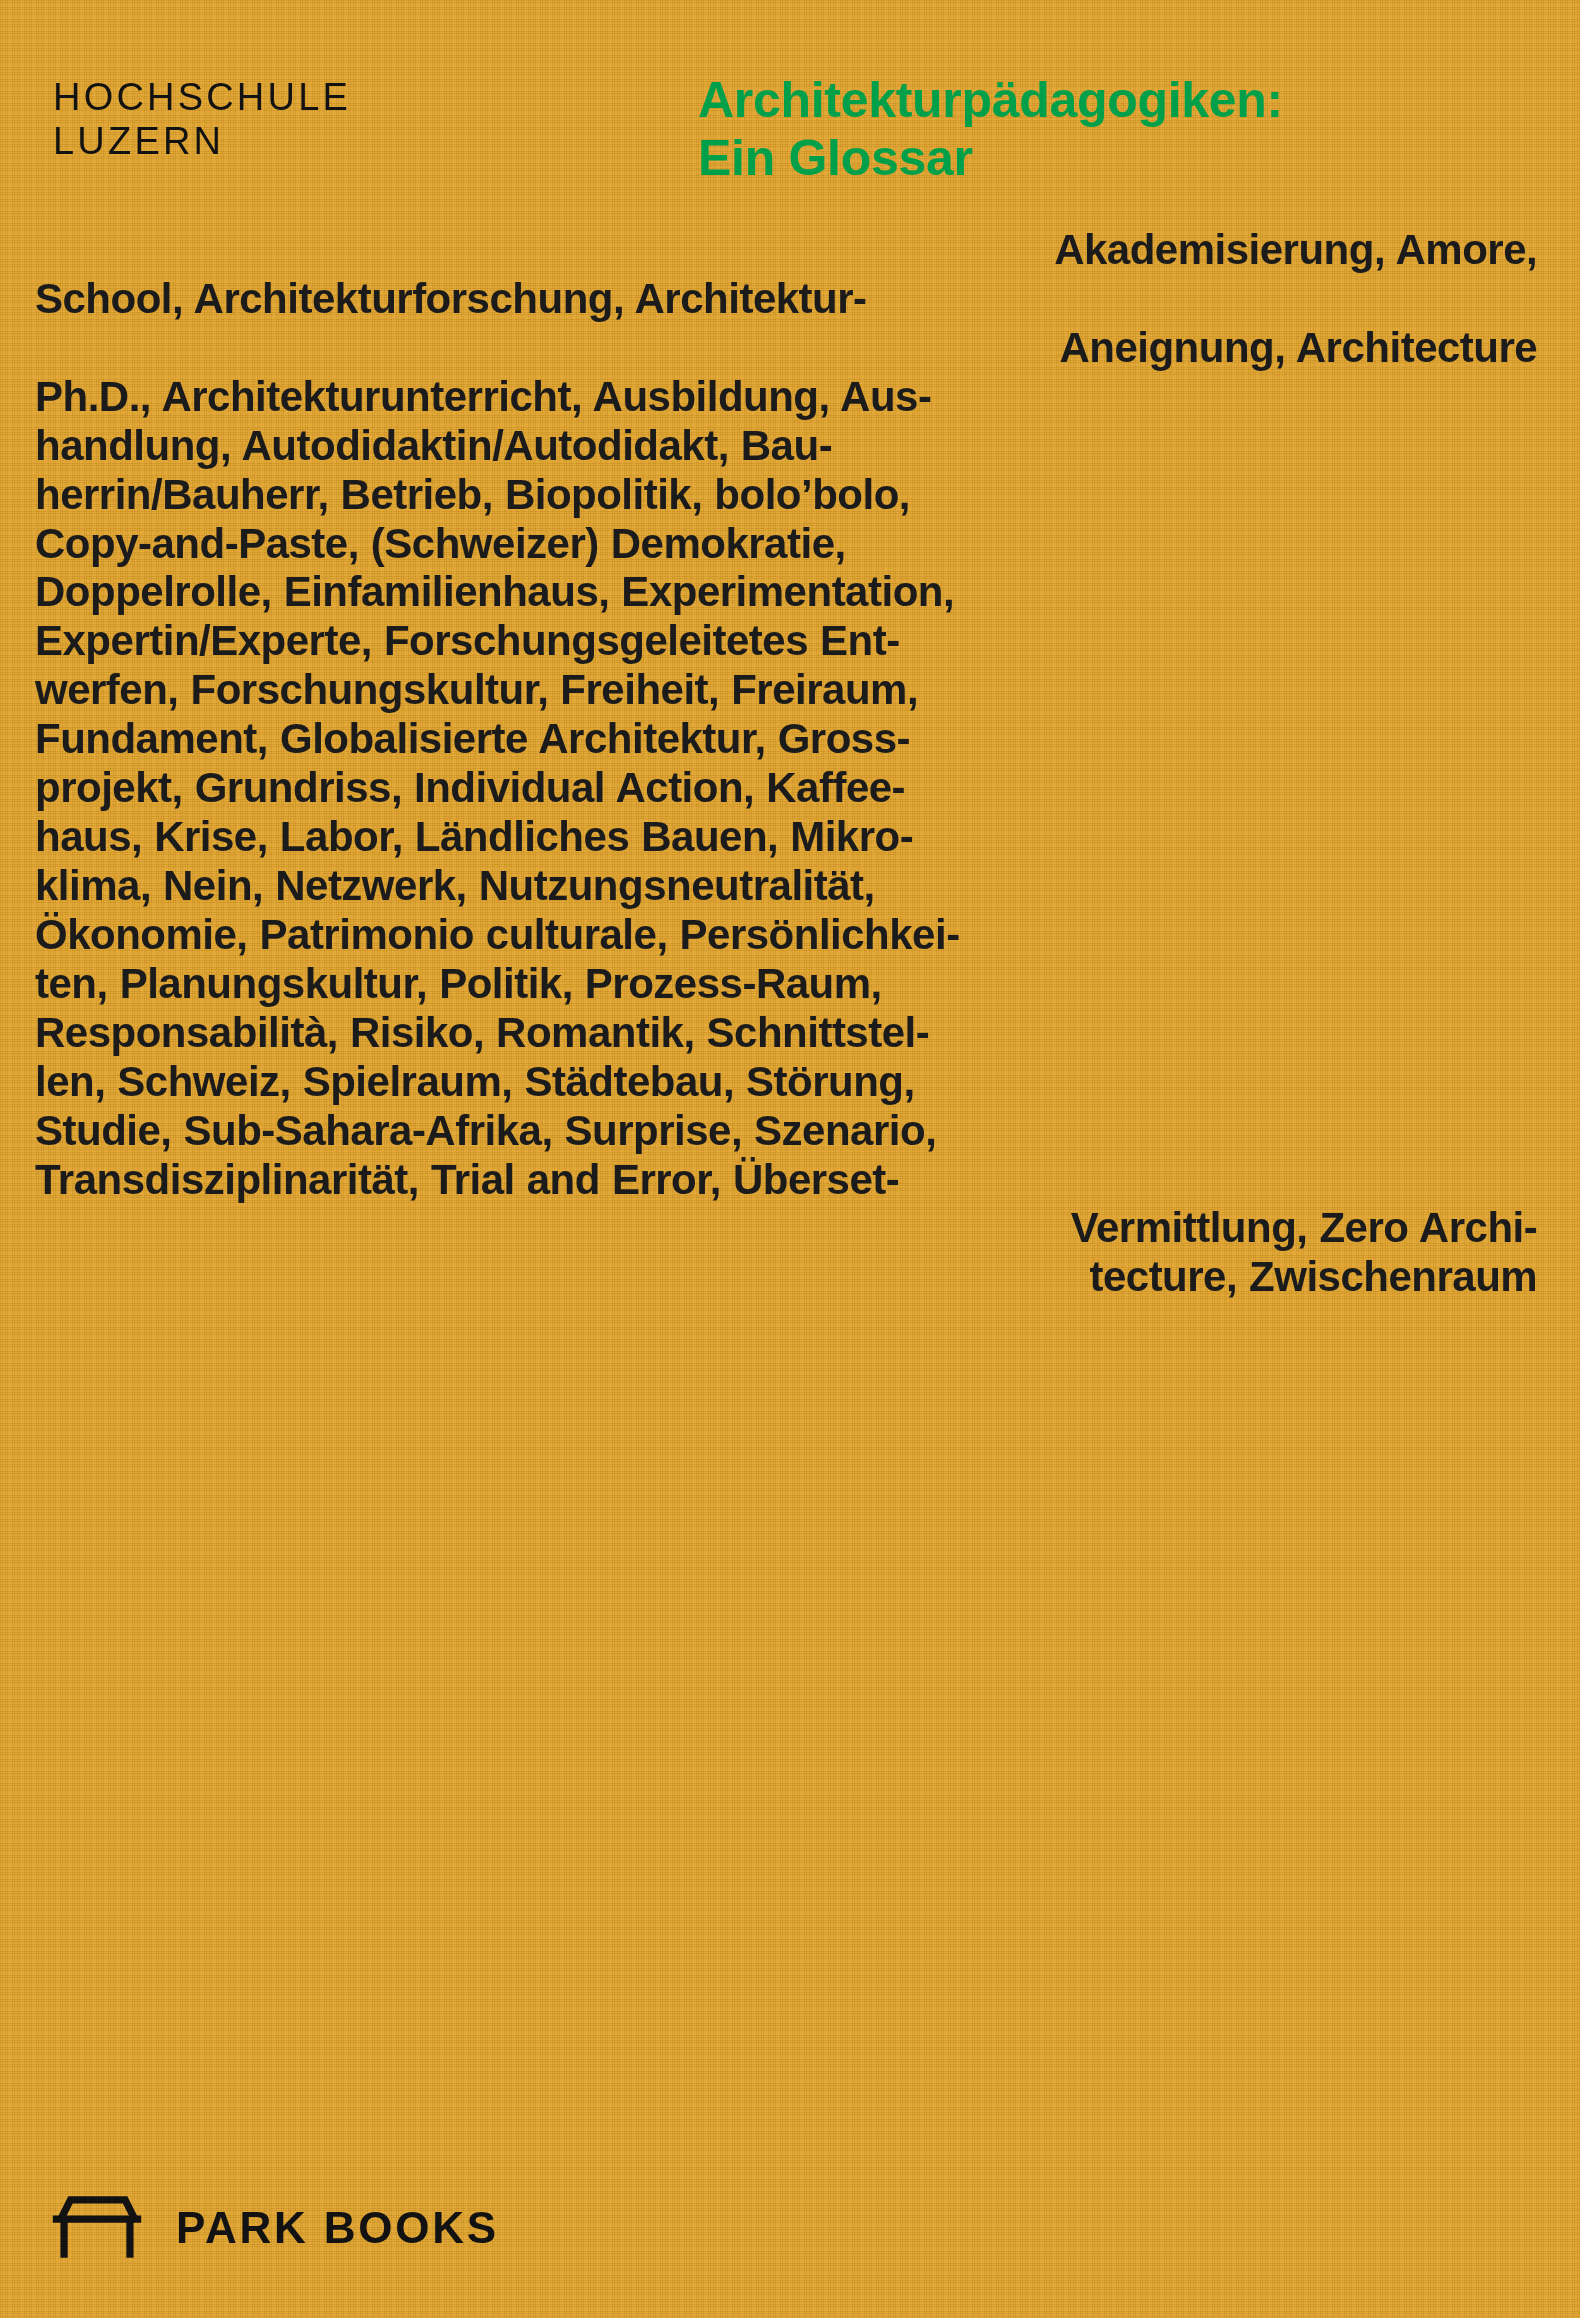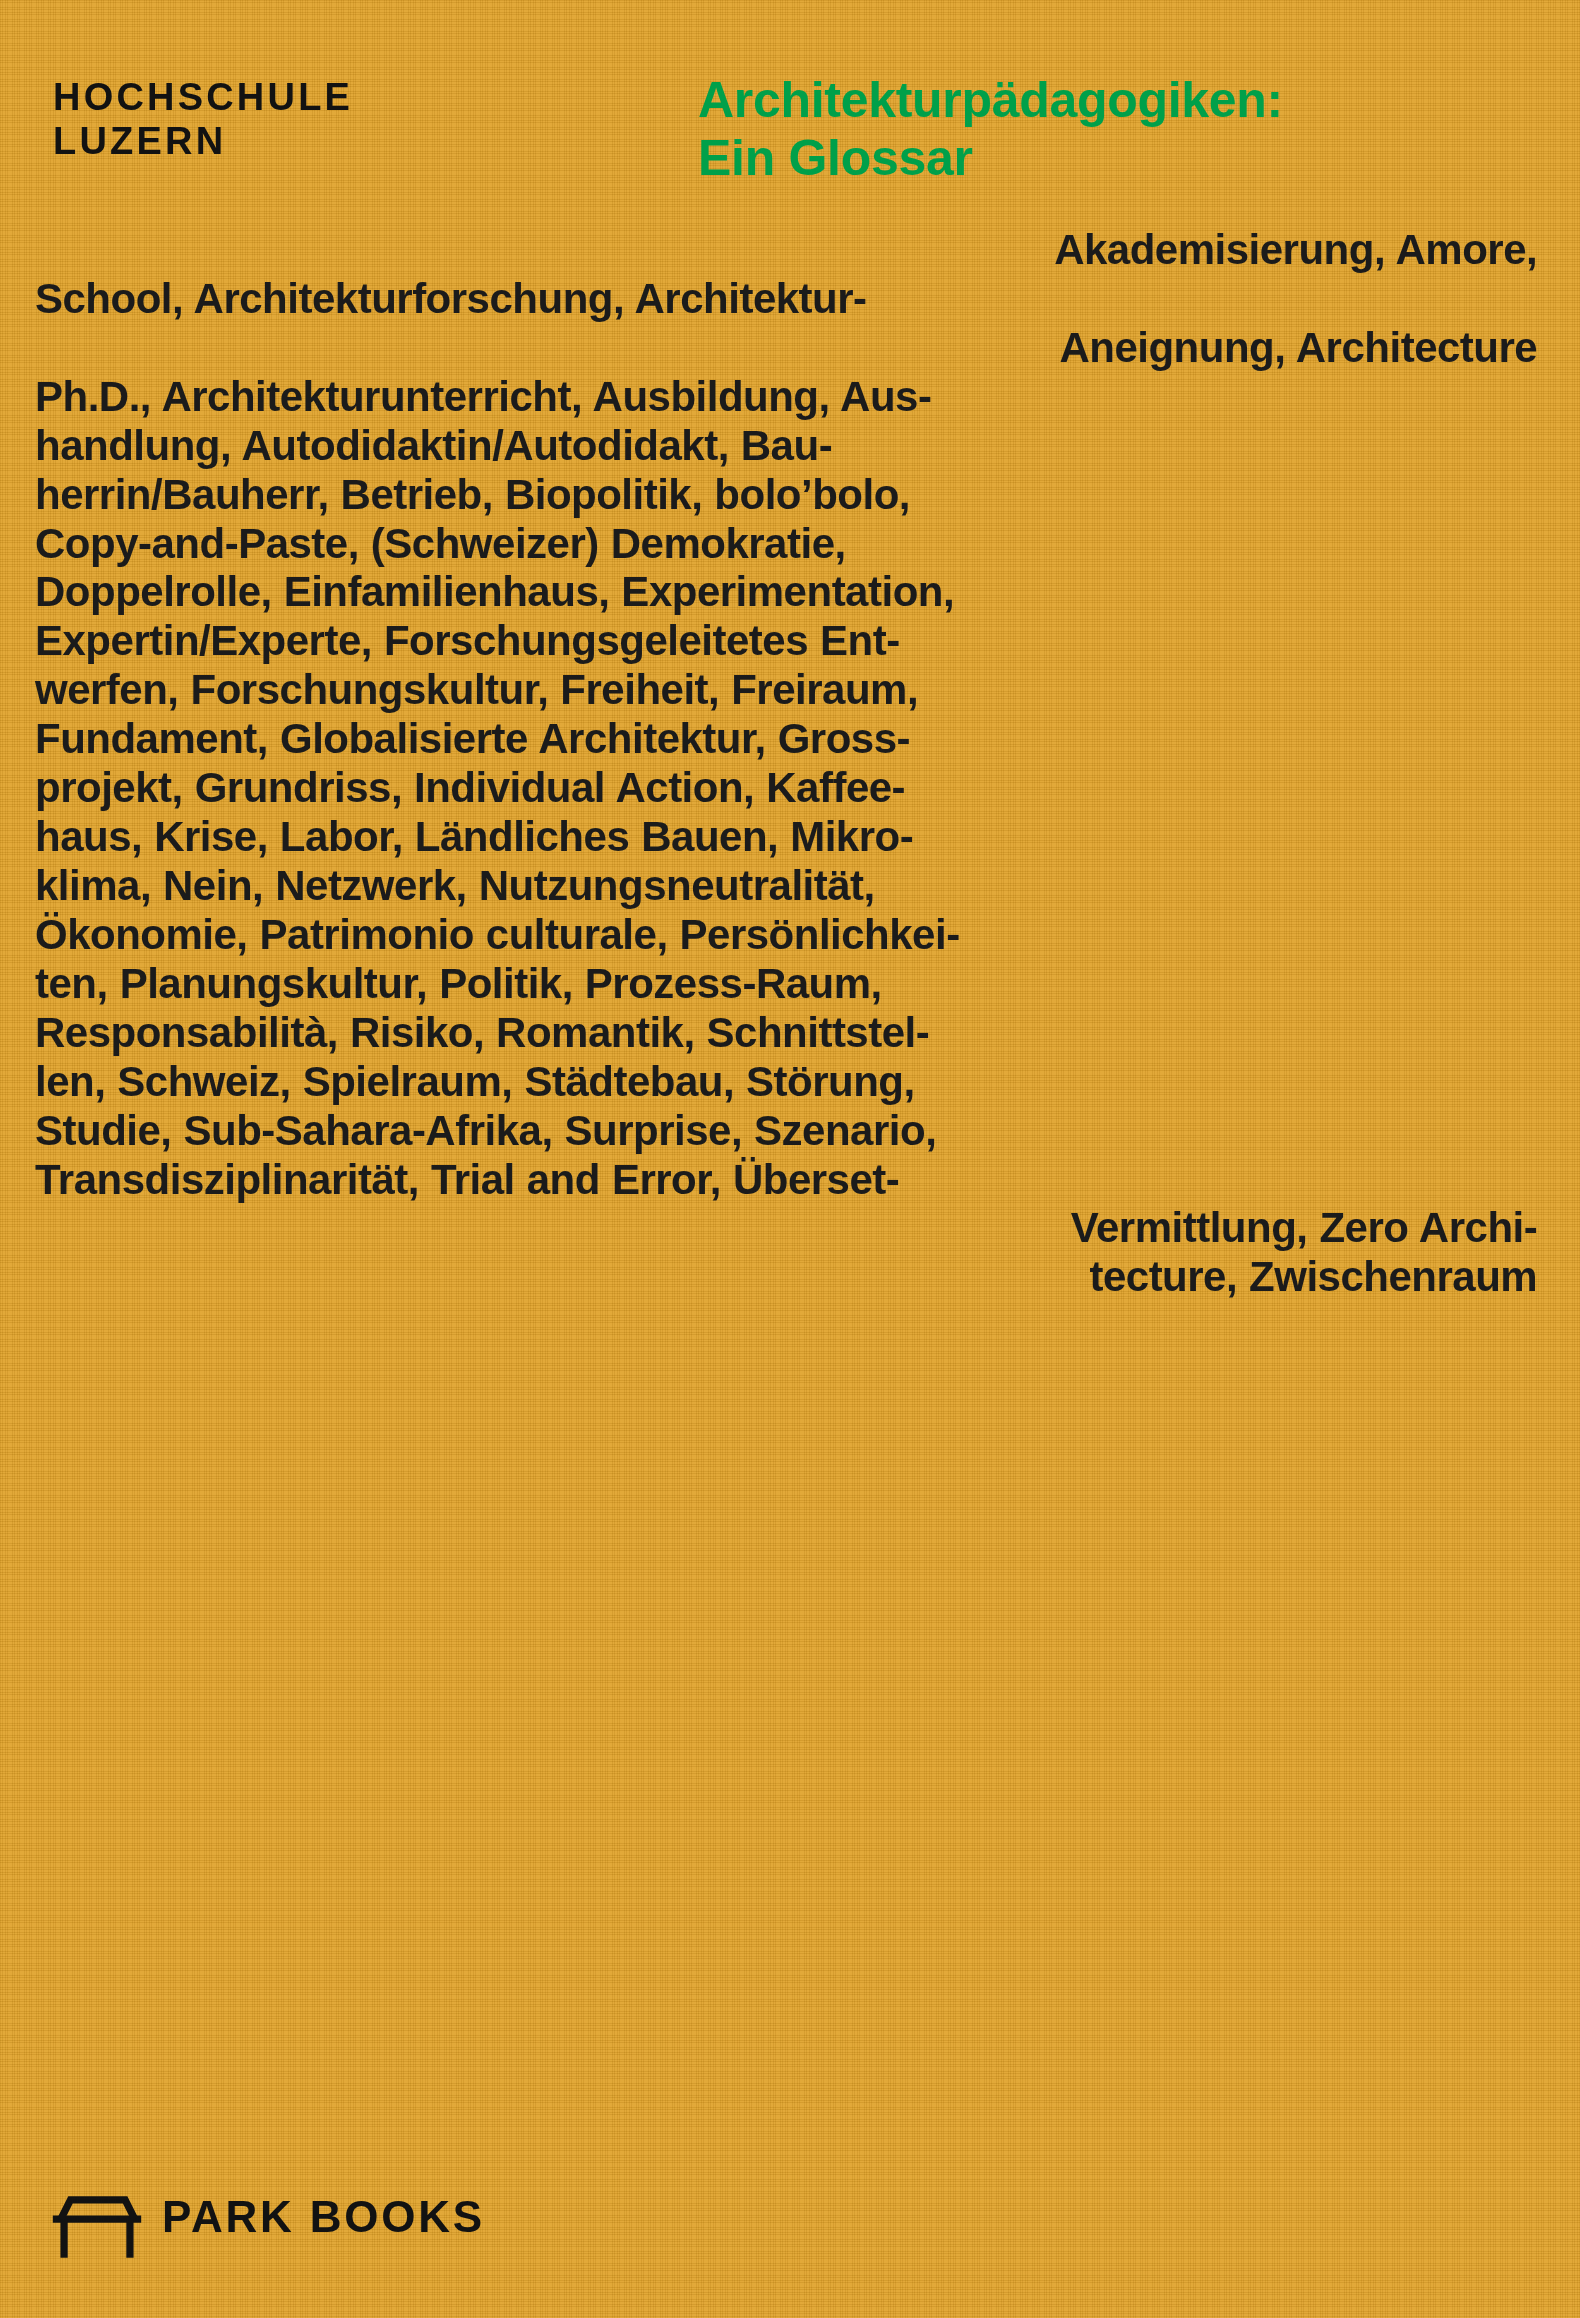--- a/index.html
+++ b/index.html
@@ -19,21 +19,21 @@
     font-family: "Liberation Sans", sans-serif;
   }
 
   
   #school-logo {
     position: absolute;
     left: 53px;
     top: 75px;
     color: #121212;
     font-family: "Liberation Sans", sans-serif;
-    font-weight: 700;
+    font-weight: 400;
     font-size: 38px;
     line-height: 1.17;
     letter-spacing: 3.2px;
   }
   #school-logo .line { display: block; white-space: pre; }
 
   
   #title-block {
     position: absolute;
     left: 685px;
@@ -75,21 +75,22 @@
     text-align: right;
     padding-right: 4.8px;
   }
 
   
   #imprint {
     position: absolute;
     left: 48px;
     bottom: 58px;
     display: flex;
-    gap: 16px;
+    align-items: center;
+    gap: 30px;
   }
   #imprint .mark {
     width: 98px;
     height: 66px;
     display: block;
   }
   #imprint .mark-label {
     color: #121212;
     font-weight: 700;
     font-size: 44px;

